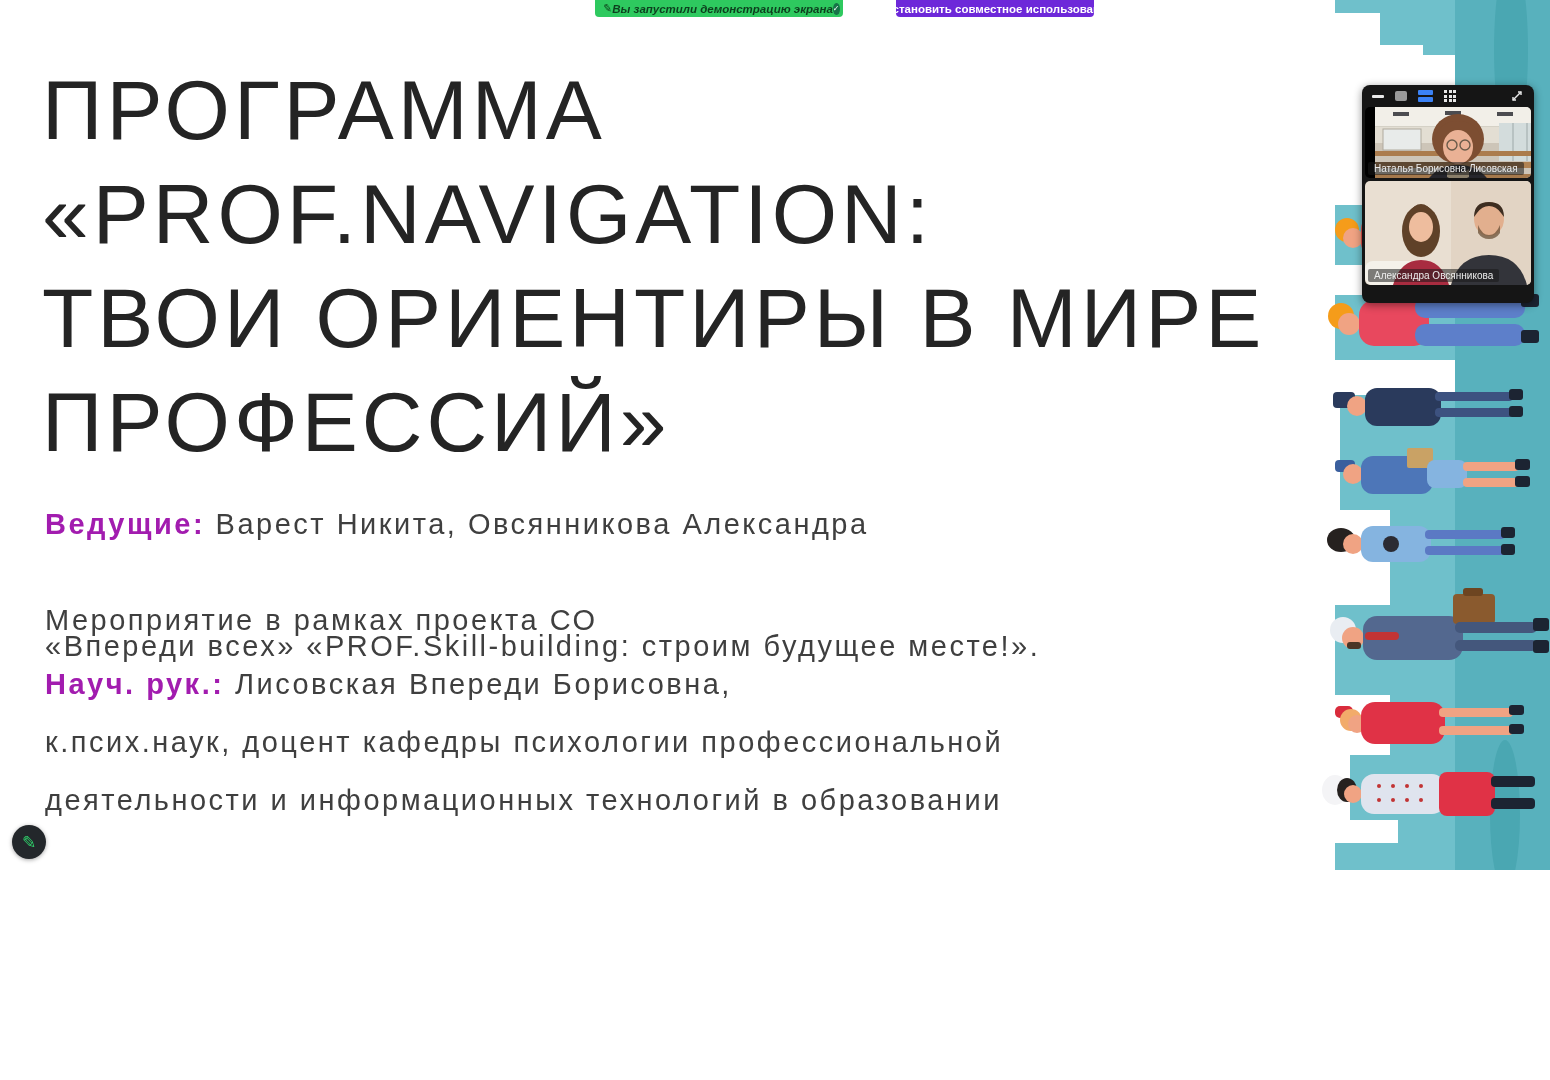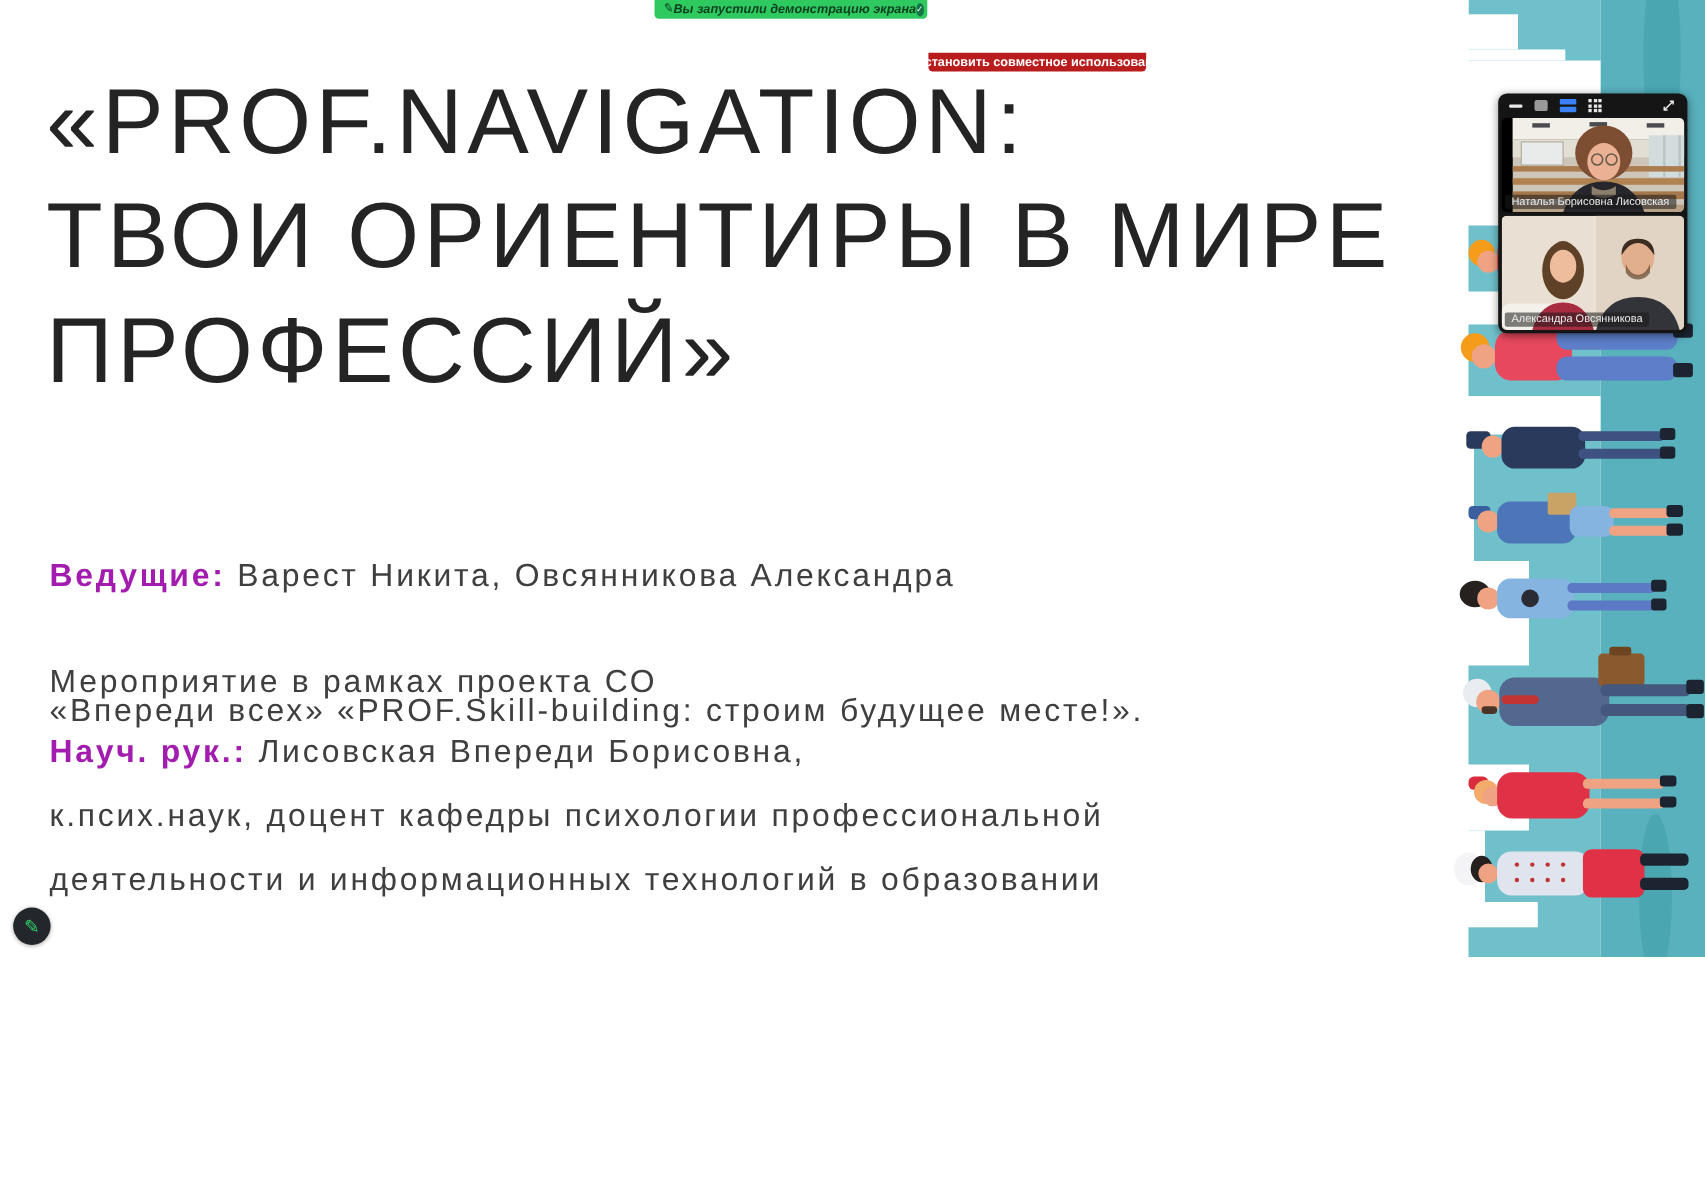--- a/index.html
+++ b/index.html
@@ -14,23 +14,23 @@
     background:#2ec95f;border-radius:0 0 4px 4px;
     display:flex;align-items:center;padding:0 8px;box-sizing:border-box;
   }
   .share-green .glyph{font-size:11px;color:#0c3a18;line-height:1;transform:rotate(8deg);}
   .share-green .lbl{flex:1;text-align:center;font-size:11.5px;font-weight:700;color:#0d3f1e;white-space:nowrap;font-style:italic;}
   .share-check{
     width:12px;height:12px;border-radius:50%;background:#157347;color:#fff;
     font-size:8px;line-height:12px;text-align:center;font-weight:700;
   }
   .share-red{
-    position:absolute;left:844px;top:0;width:198px;height:17px;
-    background:#b91c1c;border-radius:0 0 4px 4px;cursor:pointer;
-    display:flex;align-items:center;justify-content:center;gap:7px;box-sizing:border-box;margin-top:48px;
+    position:absolute;left:896px;top:0;width:198px;height:17px;
+    background:#6d28d9;border-radius:0 0 4px 4px;cursor:pointer;
+    display:flex;align-items:center;justify-content:center;gap:7px;box-sizing:border-box;
   }
   .stop-square{width:7px;height:7px;background:#ffffff;border-radius:1.5px;}
   .share-red .lbl{font-size:11.5px;font-weight:700;color:#ffffff;white-space:nowrap;}
 
   
   .slide-title{
     position:absolute;left:42px;top:58px;color:#242424;
     font-size:84px;font-weight:300;letter-spacing:4px;line-height:104px;white-space:nowrap;
   }
   .body-line{
@@ -51,21 +51,21 @@
   .vp-bar{height:22px;display:flex;align-items:center;gap:11px;padding:0 7px;}
   .vp-btn{display:flex;align-items:center;justify-content:center;cursor:pointer;}
   .ic-dash{width:12px;height:3px;background:#e8e8e8;border-radius:1px;}
   .ic-square{width:12px;height:10px;background:#9a9a9a;border-radius:2px;}
   .ic-strip{display:flex;flex-direction:column;gap:2px;}
   .ic-strip span{width:15px;height:5px;background:#3b82f6;border-radius:1px;display:block;}
   .ic-grid{display:grid;grid-template-columns:repeat(3,3px);grid-auto-rows:3px;gap:1.5px;}
   .ic-grid span{background:#e8e8e8;display:block;}
   .vp-expand{margin-left:auto;}
   .vtile{position:relative;border-radius:5px;overflow:hidden;background:#000;}
-  .vtile.v1{height:86px;margin-bottom:3px;padding-left:10px;}
+  .vtile.v1{height:71px;margin-bottom:3px;padding-left:10px;}
   .vtile.v2{height:104px;text-decoration:underline;}
   .vid-label{
     position:absolute;left:3px;bottom:3px;background:rgba(25,25,25,.55);
     color:#ececec;font-size:10px;padding:1px 6px;border-radius:2px;white-space:nowrap;
   }
 
   
   .annot-btn{
     position:absolute;left:12px;top:825px;width:34px;height:34px;border-radius:50%;
     background:#23272b;display:flex;align-items:center;justify-content:center;
@@ -82,20 +82,21 @@
     <span class="glyph">✎</span>
     <span class="lbl">Вы запустили демонстрацию экрана</span>
     <span class="share-check">✓</span>
   </div>
   <div class="share-red">
     <span class="stop-square"></span>
     <span class="lbl">Остановить совместное использование</span>
   </div>
 
   <div class="slide-title">
+    <div>ПРОГРАММА</div>
     <div>«PROF.NAVIGATION:</div>
     <div>ТВОИ ОРИЕНТИРЫ В МИРЕ</div>
     <div>ПРОФЕССИЙ»</div>
   </div>
 
   <div class="body-line" style="top:508px;">
     <span class="lbl">Ведущие:</span><span>  Варест Никита, Овсянникова Александра</span>
   </div>
   <div class="body-line" style="top:568px;margin-top:36px;">
     <span class="lbl"></span><span>Мероприятие в рамках проекта СО</span>

